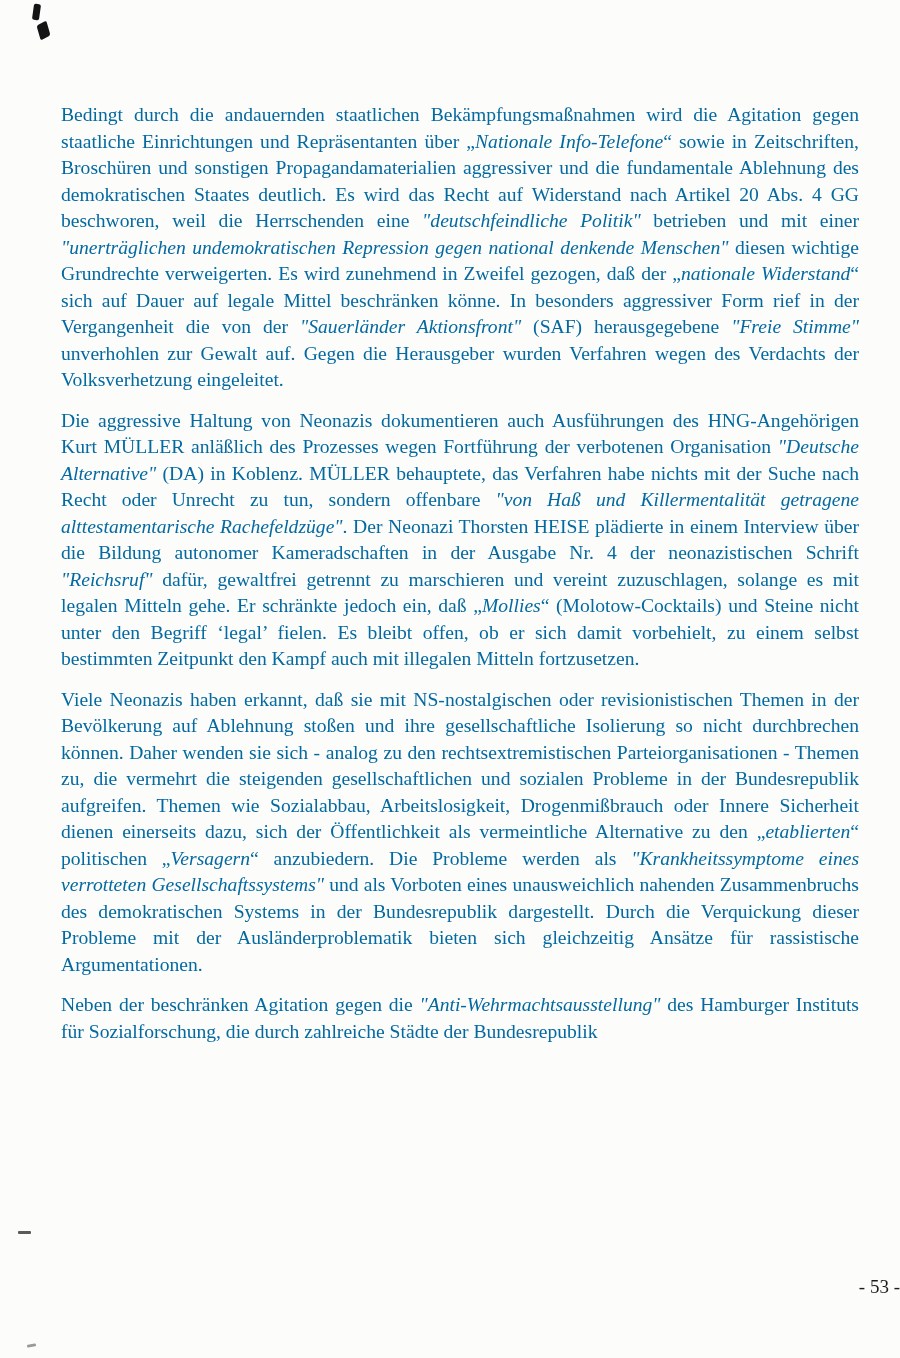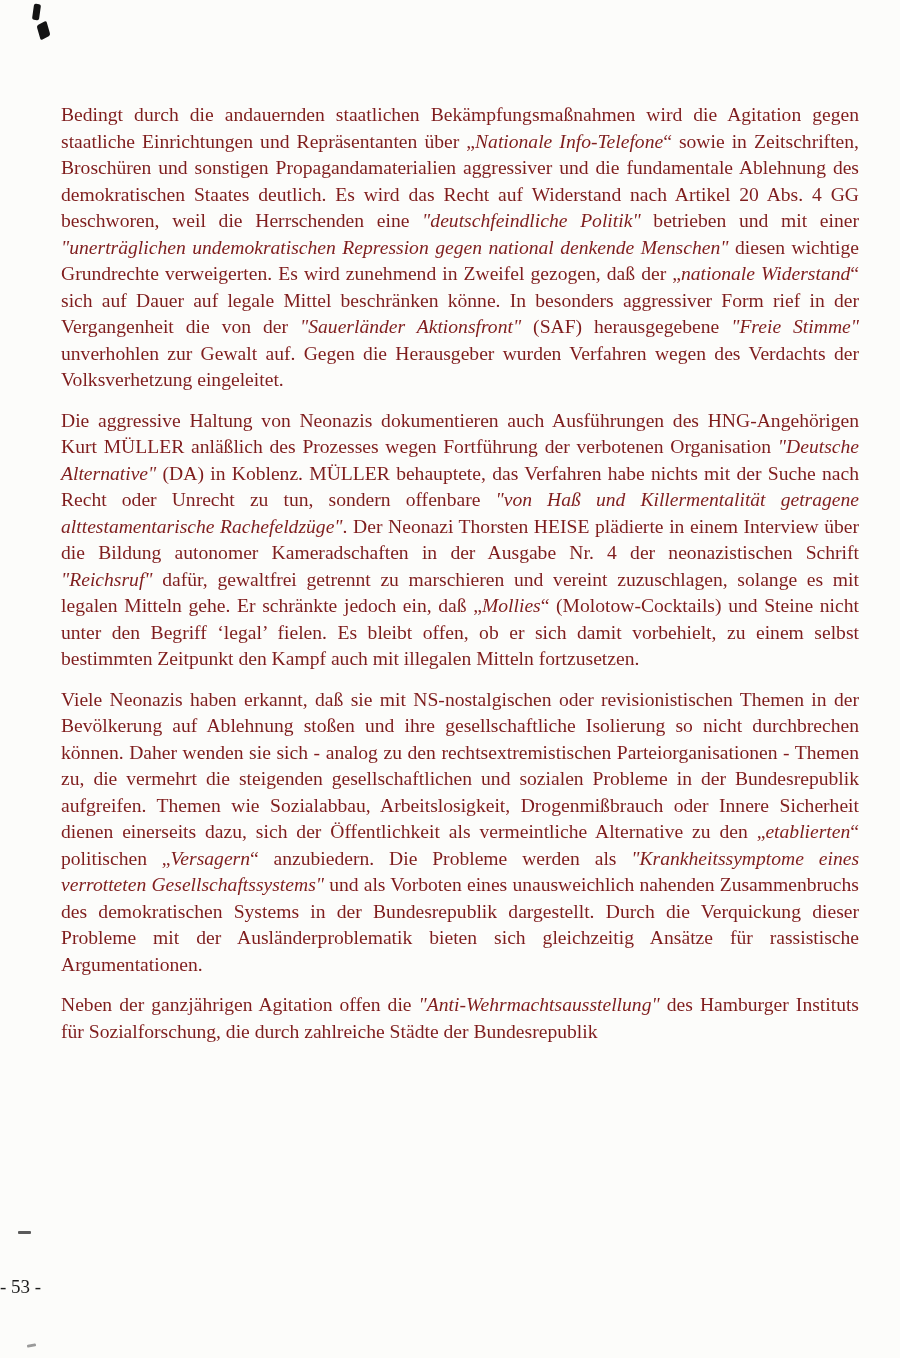--- a/index.html
+++ b/index.html
@@ -16,39 +16,39 @@
     }
     .page {
       position: absolute;
       inset: 0;
     }
     .text-block {
       position: absolute;
       left: 61px;
       top: 102px;
       width: 798px;
-      color: #7f1d1d;
+      color: #0369a1;
       font-size: 19.6px;
       line-height: 26.5px;
       text-align: justify;
       hyphens: auto;
       -webkit-hyphens: auto;
     }
     .para {
       margin: 0 0 14px 0;
     }
     .para em {
       font-style: italic;
     }
     .footer {
       position: absolute;
       left: 0;
       right: 0;
       top: 1276px;
-      text-align: left;
+      text-align: right;
       color: #1d1d1d;
       font-size: 19px;
     }
     
     .artifact {
       position: absolute;
       background: #141414;
     }
     .a1 {
       left: 33px;
@@ -91,18 +91,18 @@
   <div class="artifact a1"></div>
   <div class="artifact a2"></div>
   <div class="artifact a3"></div>
   <div class="artifact a4"></div>
 
   <main class="text-block">
     <div>
         <p class="para"><span>Bedingt durch die andauernden staatlichen Bekämpfungsmaßnahmen wird die Agitation gegen staatliche Einrichtungen und Repräsentanten über „</span><em>Nationale Info-Telefone</em><span>“ sowie in Zeitschriften, Broschüren und sonstigen Propagandamaterialien aggressiver und die fundamentale Ablehnung des demokratischen Staates deutlich. Es wird das Recht auf Widerstand nach Artikel 20 Abs. 4 GG beschworen, weil die Herrschenden eine </span><em>"deutschfeindliche Politik"</em><span> betrieben und mit einer </span><em>"unerträglichen undemokratischen Repression gegen national denkende Menschen"</em><span> diesen wichtige Grundrechte verweigerten. Es wird zunehmend in Zweifel gezogen, daß der „</span><em>nationale Widerstand</em><span>“ sich auf Dauer auf legale Mittel beschränken könne. In besonders aggressiver Form rief in der Vergangenheit die von der </span><em>"Sauerländer Aktionsfront"</em><span> (SAF) herausgegebene </span><em>"Freie Stimme"</em><span> unverhohlen zur Gewalt auf. Gegen die Herausgeber wurden Verfahren wegen des Verdachts der Volksverhetzung eingeleitet.</span></p>
         <p class="para"><span>Die aggressive Haltung von Neonazis dokumentieren auch Ausführungen des HNG-Angehörigen Kurt MÜLLER anläßlich des Prozesses wegen Fortführung der verbotenen Organisation </span><em>"Deutsche Alternative"</em><span> (DA) in Koblenz. MÜLLER behauptete, das Verfahren habe nichts mit der Suche nach Recht oder Unrecht zu tun, sondern offenbare </span><em>"von Haß und Killermentalität getragene alttestamentarische Rachefeldzüge"</em><span>. Der Neonazi Thorsten HEISE plädierte in einem Interview über die Bildung autonomer Kameradschaften in der Ausgabe Nr. 4 der neonazistischen Schrift </span><em>"Reichsruf"</em><span> dafür, gewaltfrei getrennt zu marschieren und vereint zuzuschlagen, solange es mit legalen Mitteln gehe. Er schränkte jedoch ein, daß „</span><em>Mollies</em><span>“ (Molotow-Cocktails) und Steine nicht unter den Begriff ‘legal’ fielen. Es bleibt offen, ob er sich damit vorbehielt, zu einem selbst bestimmten Zeitpunkt den Kampf auch mit illegalen Mitteln fortzusetzen.</span></p>
         <p class="para"><span>Viele Neonazis haben erkannt, daß sie mit NS-nostalgischen oder revisionistischen Themen in der Bevölkerung auf Ablehnung stoßen und ihre gesellschaftliche Isolierung so nicht durchbrechen können. Daher wenden sie sich - analog zu den rechtsextremistischen Parteiorganisationen - Themen zu, die vermehrt die steigenden gesellschaftlichen und sozialen Probleme in der Bundesrepublik aufgreifen. Themen wie Sozialabbau, Arbeitslosigkeit, Drogenmißbrauch oder Innere Sicherheit dienen einerseits dazu, sich der Öffentlichkeit als vermeintliche Alternative zu den „</span><em>etablierten</em><span>“ politischen „</span><em>Versagern</em><span>“ anzubiedern. Die Probleme werden als </span><em>"Krankheitssymptome eines verrotteten Gesellschaftssystems"</em><span> und als Vorboten eines unausweichlich nahenden Zusammenbruchs des demokratischen Systems in der Bundesrepublik dargestellt. Durch die Verquickung dieser Probleme mit der Ausländerproblematik bieten sich gleichzeitig Ansätze für rassistische Argumentationen.</span></p>
-        <p class="para"><span>Neben der ganzjährigen Agitation offen die </span><em>"Anti-Wehrmachtsausstellung"</em><span> des Hamburger Instituts für Sozialforschung, die durch zahlreiche Städte der Bundesrepublik</span></p>
+        <p class="para"><span>Neben der beschränken Agitation gegen die </span><em>"Anti-Wehrmachtsausstellung"</em><span> des Hamburger Instituts für Sozialforschung, die durch zahlreiche Städte der Bundesrepublik</span></p>
       </div>
   </main>
 
   <div class="footer">- 53 -</div>
 </div>
 
 </body></html>

